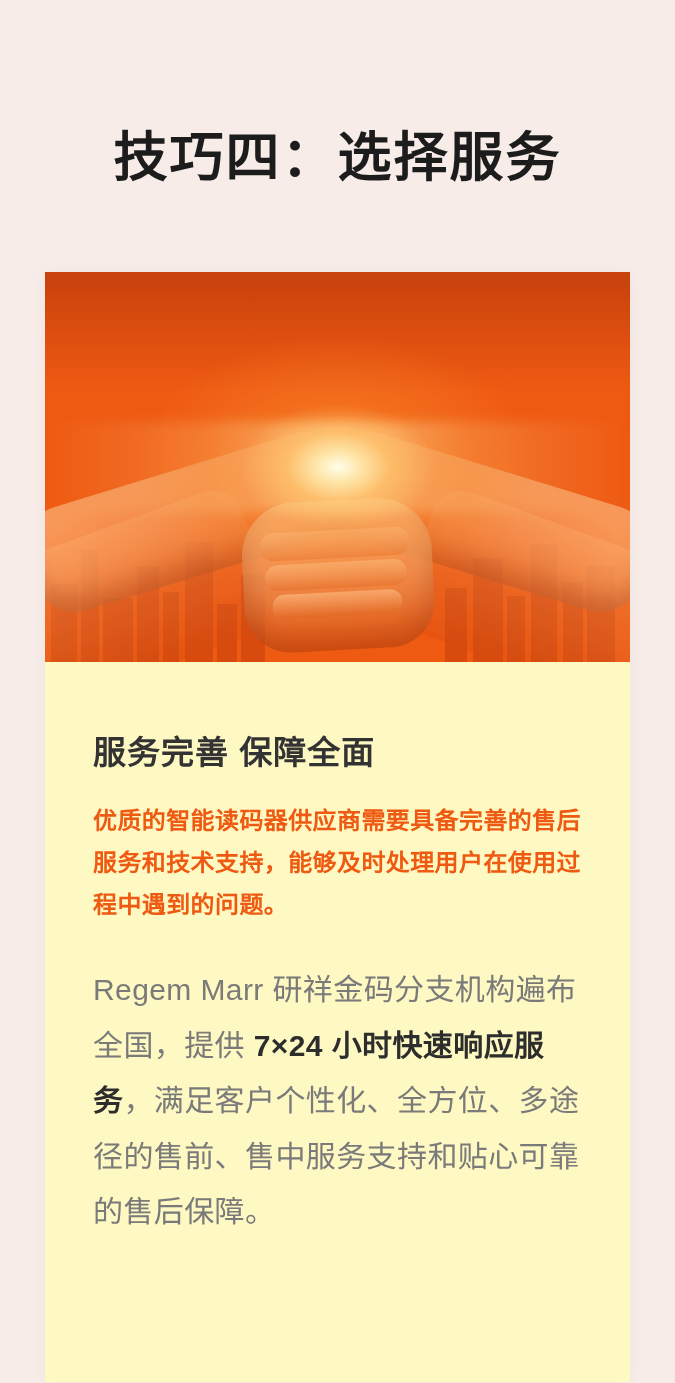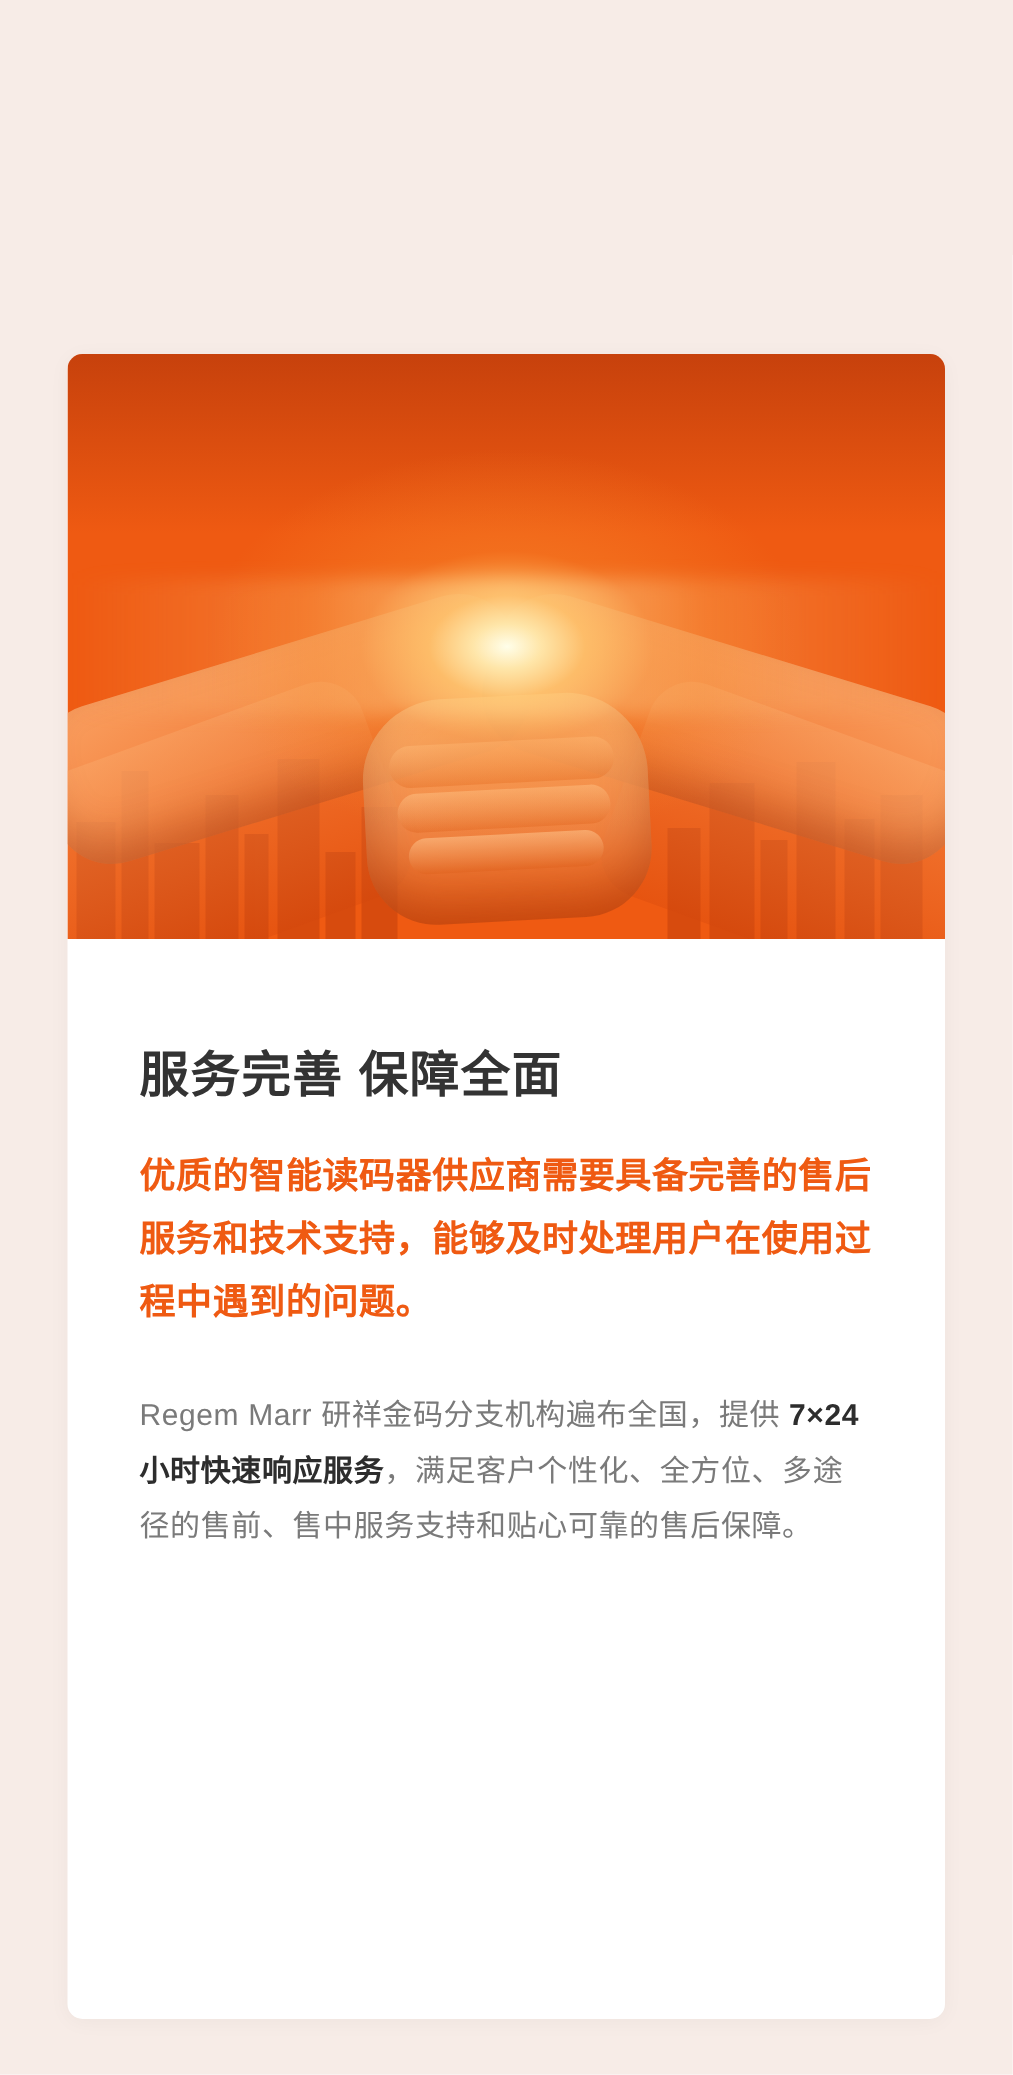--- a/index.html
+++ b/index.html
@@ -28,22 +28,22 @@
     letter-spacing: 2px;
     padding-top: 92px;
     line-height: 1.1;
   }
   .card {
     position: absolute;
     left: 45px;
     top: 236px;
     width: 585px;
     height: 1110px;
-    background: #ffffff;
-    border-radius: 10px;
+    background: #fef9c3;
+    border-radius: 0;
     overflow: hidden;
     box-shadow: 0 2px 14px rgba(0,0,0,0.04);
   }
   .hero {
     position: relative;
     width: 585px;
     height: 390px;
     background: #ef5a12;
     overflow: hidden;
   }
@@ -170,36 +170,37 @@
   }
   .highlight-text {
     font-size: 24px;
     line-height: 1.75;
     color: #ef5a12;
     font-weight: bold;
     margin: 0 0 36px 0;
     letter-spacing: 0.4px;
   }
   .body-text {
-    font-size: 20px;
+    font-size: 30px;
     line-height: 1.85;
     color: #7a7a7a;
     margin: 0;
     letter-spacing: 0.4px;
   }
   .body-text b {
     color: #2d2d2d;
     font-weight: bold;
   }
 </style>
 </head>
 <body>
 
 <div class="page">
 
+  <h1 class="headline">技巧四：选择服务</h1>
 
   <div class="card">
 
     <div class="hero">
       <div class="topdark"></div>
       <div class="skyline">
         <span style="left:6px;width:26px;height:78px;"></span>
         <span style="left:36px;width:18px;height:112px;"></span>
         <span style="left:58px;width:30px;height:64px;"></span>
         <span style="left:92px;width:22px;height:96px;"></span>

